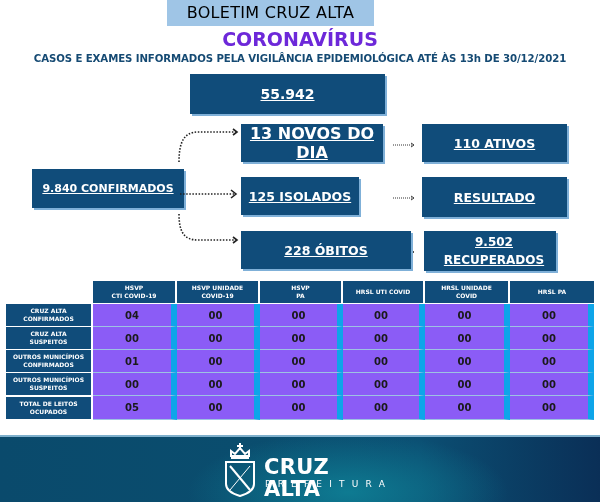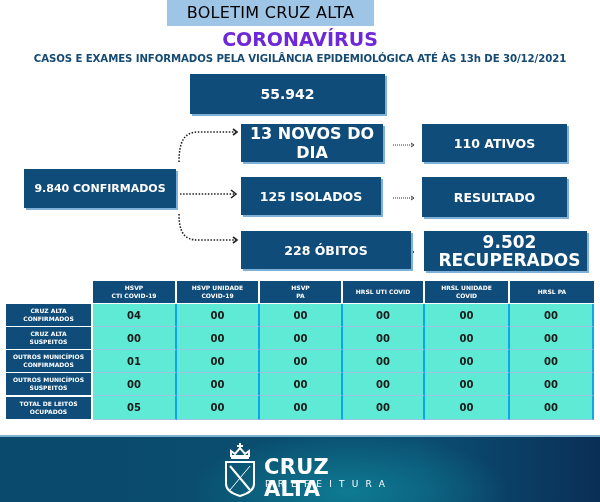--- a/index.html
+++ b/index.html
@@ -18,49 +18,49 @@
     .caption {
       position: absolute; left: 0; top: 52px; width: 600px; text-align: center;
       color: #154a73; font-weight: bold; font-size: 10.2px; line-height: 14px; letter-spacing: -0.1px;
     }
 
     .box {
       position: absolute; background: #104c7a; color: #ffffff; font-weight: bold;
       display: flex; flex-direction: column; align-items: center; justify-content: center;
       text-align: center; box-shadow: 2px 2px 0 #7fb0d8;
     }
-    .box span { display: block; }
+    .box span { display: block; text-decoration: underline; }
 
     .tests-box { left: 190px; top: 74px; width: 195px; height: 40px; font-size: 14px; line-height: 19px; }
-    .confirmed-box { left: 24px; top: 169px; width: 152px; height: 39px; font-size: 11px; }
+    .confirmed-box { left: 32px; top: 169px; width: 152px; height: 39px; font-size: 11px; }
     .b1 { left: 241px; top: 124px; width: 142px; height: 38px; font-size: 16px; }
-    .b2 { left: 241px; top: 177px; width: 140px; height: 38px; font-size: 12.5px; }
+    .b2 { left: 241px; top: 177px; width: 118px; height: 38px; font-size: 12.5px; }
     .b3 { left: 241px; top: 231px; width: 170px; height: 38px; font-size: 12.5px; }
     .r1 { left: 422px; top: 124px; width: 145px; height: 38px; font-size: 12.5px; }
     .r2 { left: 422px; top: 177px; width: 145px; height: 40px; font-size: 12.5px; line-height: 19px; }
-    .r3 { left: 424px; top: 231px; width: 163px; height: 40px; font-size: 17px; line-height: 18px; padding-left: 8px; }
+    .r3 { left: 424px; top: 231px; width: 132px; height: 40px; font-size: 12px; line-height: 18px; padding-left: 8px; }
 
     .arrow { position: absolute; }
 
     
     .tbl { position: absolute; left: 6px; top: 281px; width: 588px; }
     .th {
       position: absolute; background: #104c7a; color: #ffffff; font-weight: bold;
       font-size: 6px; line-height: 8px; text-align: center;
       display: flex; flex-direction: column; justify-content: center; align-items: center;
     }
     .rh {
       position: absolute; background: #104c7a; color: #ffffff; font-weight: bold;
       font-size: 6px; line-height: 8px; text-align: center;
       display: flex; flex-direction: column; justify-content: center; align-items: center;
     }
     .cell {
-      position: absolute; background: #5eead4; color: #1a1a1a; font-weight: bold;
+      position: absolute; background: #8b5cf6; color: #1a1a1a; font-weight: bold;
       font-size: 10px; display: flex; align-items: center; justify-content: center;
-      border-right: 2px solid #0ea5e9; border-bottom: 1px solid #9dc2e2;
+      border-right: 6px solid #0ea5e9; border-bottom: 1px solid #9dc2e2;
     }
 
     .footer {
       position: absolute; left: 0; top: 435px; width: 600px; height: 67px;
       background: radial-gradient(ellipse 160px 60px at 58% 85%, #0e7b92 0%, rgba(14,123,146,0) 100%),
                   linear-gradient(90deg, #0a4a6c 0%, #0a4d6e 40%, #0b4f73 70%, #0a2f57 100%);
       border-top: 2px solid #7fb0cc;
     }
     .logo { position: absolute; left: 222px; top: 5px; width: 158px; height: 56px; }
     .crest { position: absolute; left: 0; top: 0; }

